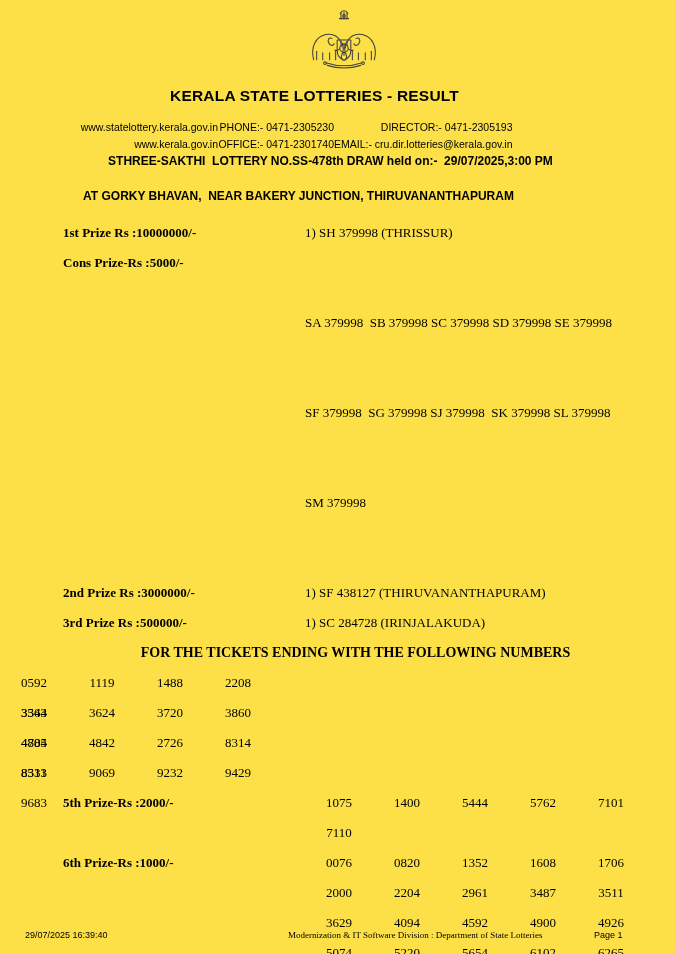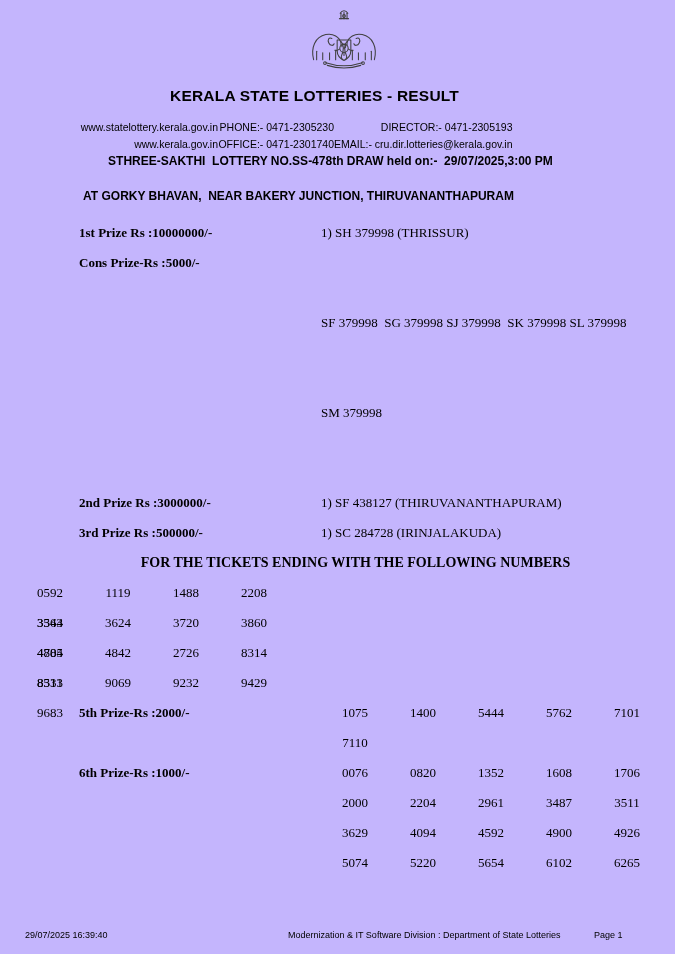--- a/index.html
+++ b/index.html
@@ -1,20 +1,20 @@
 <!DOCTYPE html>
 <html><head>
 <meta charset="utf-8">
 <style>
   html,body{margin:0;padding:0;}
   body{
     width:675px;height:954px;background:#ffffff;color:#000;
     font-family:"Liberation Sans",sans-serif;position:relative;overflow:hidden;
   }
-  .page{position:absolute;inset:0;background:#c4b5fd;}
+  .page{position:absolute;inset:0;background:#fde047;}
 
   .emblem{position:absolute;left:306px;top:8px;width:76px;height:76px;}
 
   .title{
     position:absolute;top:87px;left:0;width:675px;text-align:center;
     transform:translateX(-23px);
     font-weight:bold;font-size:15.5px;letter-spacing:.2px;white-space:pre;
   }
 
   .contact{position:absolute;top:119px;left:63px;font-size:10.5px;line-height:17px;text-align:right;}
@@ -27,33 +27,33 @@
   }
   .venue{
     position:absolute;top:189px;left:0;width:675px;text-align:center;
     transform:translateX(-39px);font-weight:bold;font-size:12px;white-space:pre;
   }
 
   .main{
     position:absolute;top:218px;left:0;width:675px;
     font-family:"Liberation Serif",serif;font-size:13px;line-height:30px;
   }
-  .prow{display:grid;grid-template-columns:305px 1fr;margin-left:16px;}
+  .prow{display:grid;grid-template-columns:305px 1fr;}
   .plabel{padding-left:63px;font-weight:bold;white-space:pre;}
   .pvalue{white-space:pre;}
   .heading{
     text-align:center;font-weight:bold;font-size:14px;
     transform:translateX(18px);white-space:pre;
   }
   .nrow{height:30px;}
   .ncell{display:inline-block;width:68px;text-align:center;}
 
   .footer{position:absolute;top:930px;left:0;width:675px;font-size:9px;}
   .f-ts{position:absolute;left:25px;white-space:pre;}
-  .f-center{position:absolute;left:288px;white-space:pre;}
+  .f-center{position:absolute;left:288px;white-space:pre;font-family:Liberation Serif, serif;}
   .f-page{position:absolute;left:594px;white-space:pre;}
 
   .emblem svg{width:100%;height:100%;}
 </style>
 </head>
 <body>
 
 <div class="page">
 
   <div class="emblem">
@@ -121,20 +121,21 @@
   <div class="main">
 
     <div class="prow">
       <div class="plabel">1st Prize Rs :10000000/-</div>
       <div class="pvalue">1) SH 379998 (THRISSUR)</div>
     </div>
 
     <div class="prow">
       <div class="plabel">Cons Prize-Rs :5000/-</div>
       <div class="pvalue">
+        <div>SA 379998  SB 379998 SC 379998 SD 379998 SE 379998</div>
         <div>SF 379998  SG 379998 SJ 379998  SK 379998 SL 379998</div>
         <div>SM 379998</div>
       </div>
     </div>
 
     <div class="prow">
       <div class="plabel">2nd Prize Rs :3000000/-</div>
       <div class="pvalue">1) SF 438127 (THIRUVANANTHAPURAM)</div>
     </div>
 

